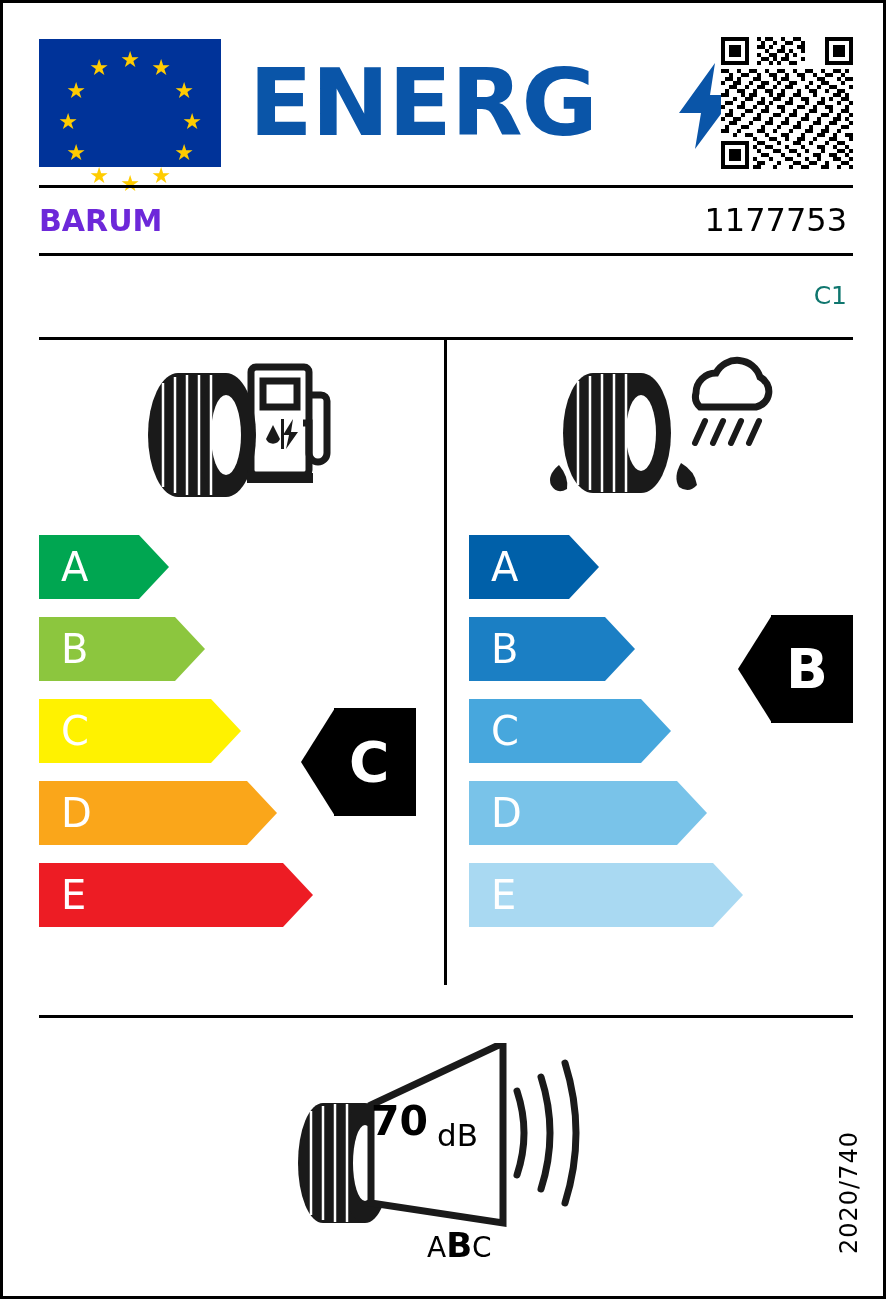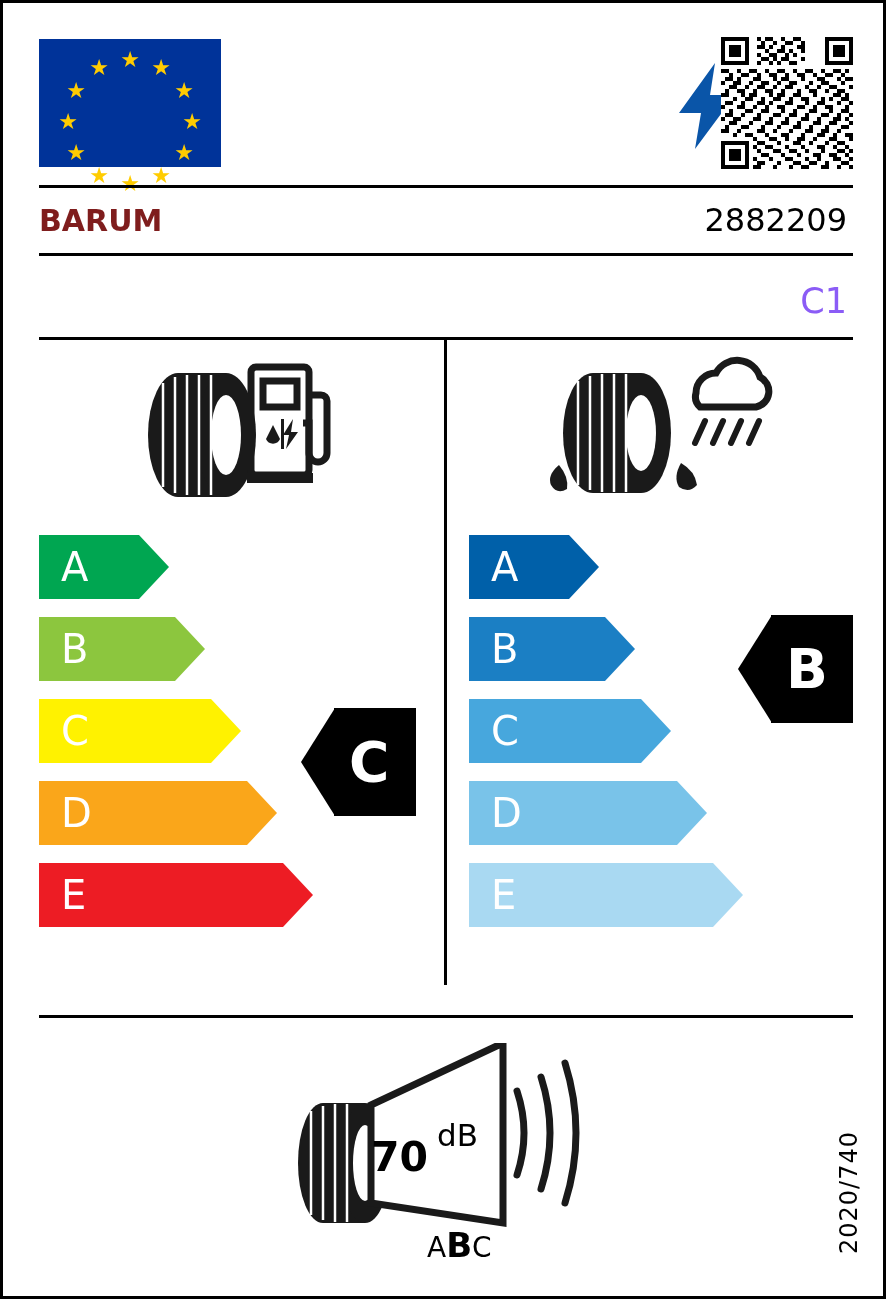--- a/index.html
+++ b/index.html
@@ -78,43 +78,43 @@
     width: 814px;
     height: 3px;
     background: #000;
   }
   .brand {
     position: absolute;
     left: 36px;
     top: 200px;
     font-size: 30px;
     font-weight: bold;
-    color: #7f1d1d;
+    color: #6d28d9;
   }
   .sku {
     position: absolute;
     right: 36px;
     top: 198px;
     font-size: 32px;
     color: #000;
   }
   .size {
     position: absolute;
     left: 36px;
     top: 272px;
     font-size: 35px;
     color: #000;
     letter-spacing: 1px;
   }
   .class {
     position: absolute;
     right: 36px;
     top: 278px;
-    font-size: 35px;
-    color: #8b5cf6;
+    font-size: 25px;
+    color: #0f766e;
   }
 
   
   .vdivider {
     position: absolute;
     left: 441px;
     top: 337px;
     width: 3px;
     height: 645px;
     background: #000;
@@ -208,21 +208,21 @@
   .noise-block {
     position: absolute;
     left: 290px;
     top: 1040px;
     width: 300px;
     height: 220px;
   }
   .noise-db {
     position: absolute;
     left: 368px;
-    top: 1130px;
+    top: 1094px;
     font-size: 41px;
     font-weight: bold;
     color: #000;
   }
   .noise-unit {
     position: absolute;
     left: 434px;
     top: 1114px;
     font-size: 31px;
     color: #000;
@@ -264,20 +264,21 @@
       <span class="eu-star" style="left:134px; top:103px;">★</span>
       <span class="eu-star" style="left:111px; top:126px;">★</span>
       <span class="eu-star" style="left:80px;  top:134px;">★</span>
       <span class="eu-star" style="left:49px;  top:126px;">★</span>
       <span class="eu-star" style="left:26px;  top:103px;">★</span>
       <span class="eu-star" style="left:18px;  top:72px;">★</span>
       <span class="eu-star" style="left:26px;  top:41px;">★</span>
       <span class="eu-star" style="left:49px;  top:18px;">★</span>
     </div>
 
+    <div class="energ-word">ENERG</div>
 
     <svg class="bolt" viewBox="0 0 56 86">
       <polygon points="36,0 0,50 22,50 16,86 56,32 31,32" fill="#0a55a8"></polygon>
     </svg>
 
     <svg class="qr" viewBox="0 0 33 33" shape-rendering="crispEdges">
       <rect width="33" height="33" fill="#fff"></rect>
       <g fill="#000">
         <rect x="0" y="0" width="7" height="1"></rect>
           <rect x="0" y="6" width="7" height="1"></rect>
@@ -526,21 +527,21 @@
           <rect x="32" y="32" width="1" height="1"></rect>
       </g>
     </svg>
   </div>
 
   <div class="rule" style="top:182px;"></div>
   <div class="rule" style="top:250px;"></div>
   <div class="rule" style="top:334px;"></div>
 
   <div class="brand">BARUM</div>
-  <div class="sku">2882209</div>
+  <div class="sku">1177753</div>
   <div class="class">C1</div>
 
   <div class="vdivider"></div>
 
   <svg class="pictogram" style="left:120px; top:352px; width:210px; height:160px;" viewBox="0 0 210 160">
 
     <g fill="#1a1a1a">
       <ellipse cx="55" cy="80" rx="30" ry="62"></ellipse>
       <rect x="55" y="18" width="48" height="124"></rect>
       <ellipse cx="103" cy="80" rx="30" ry="62"></ellipse>

